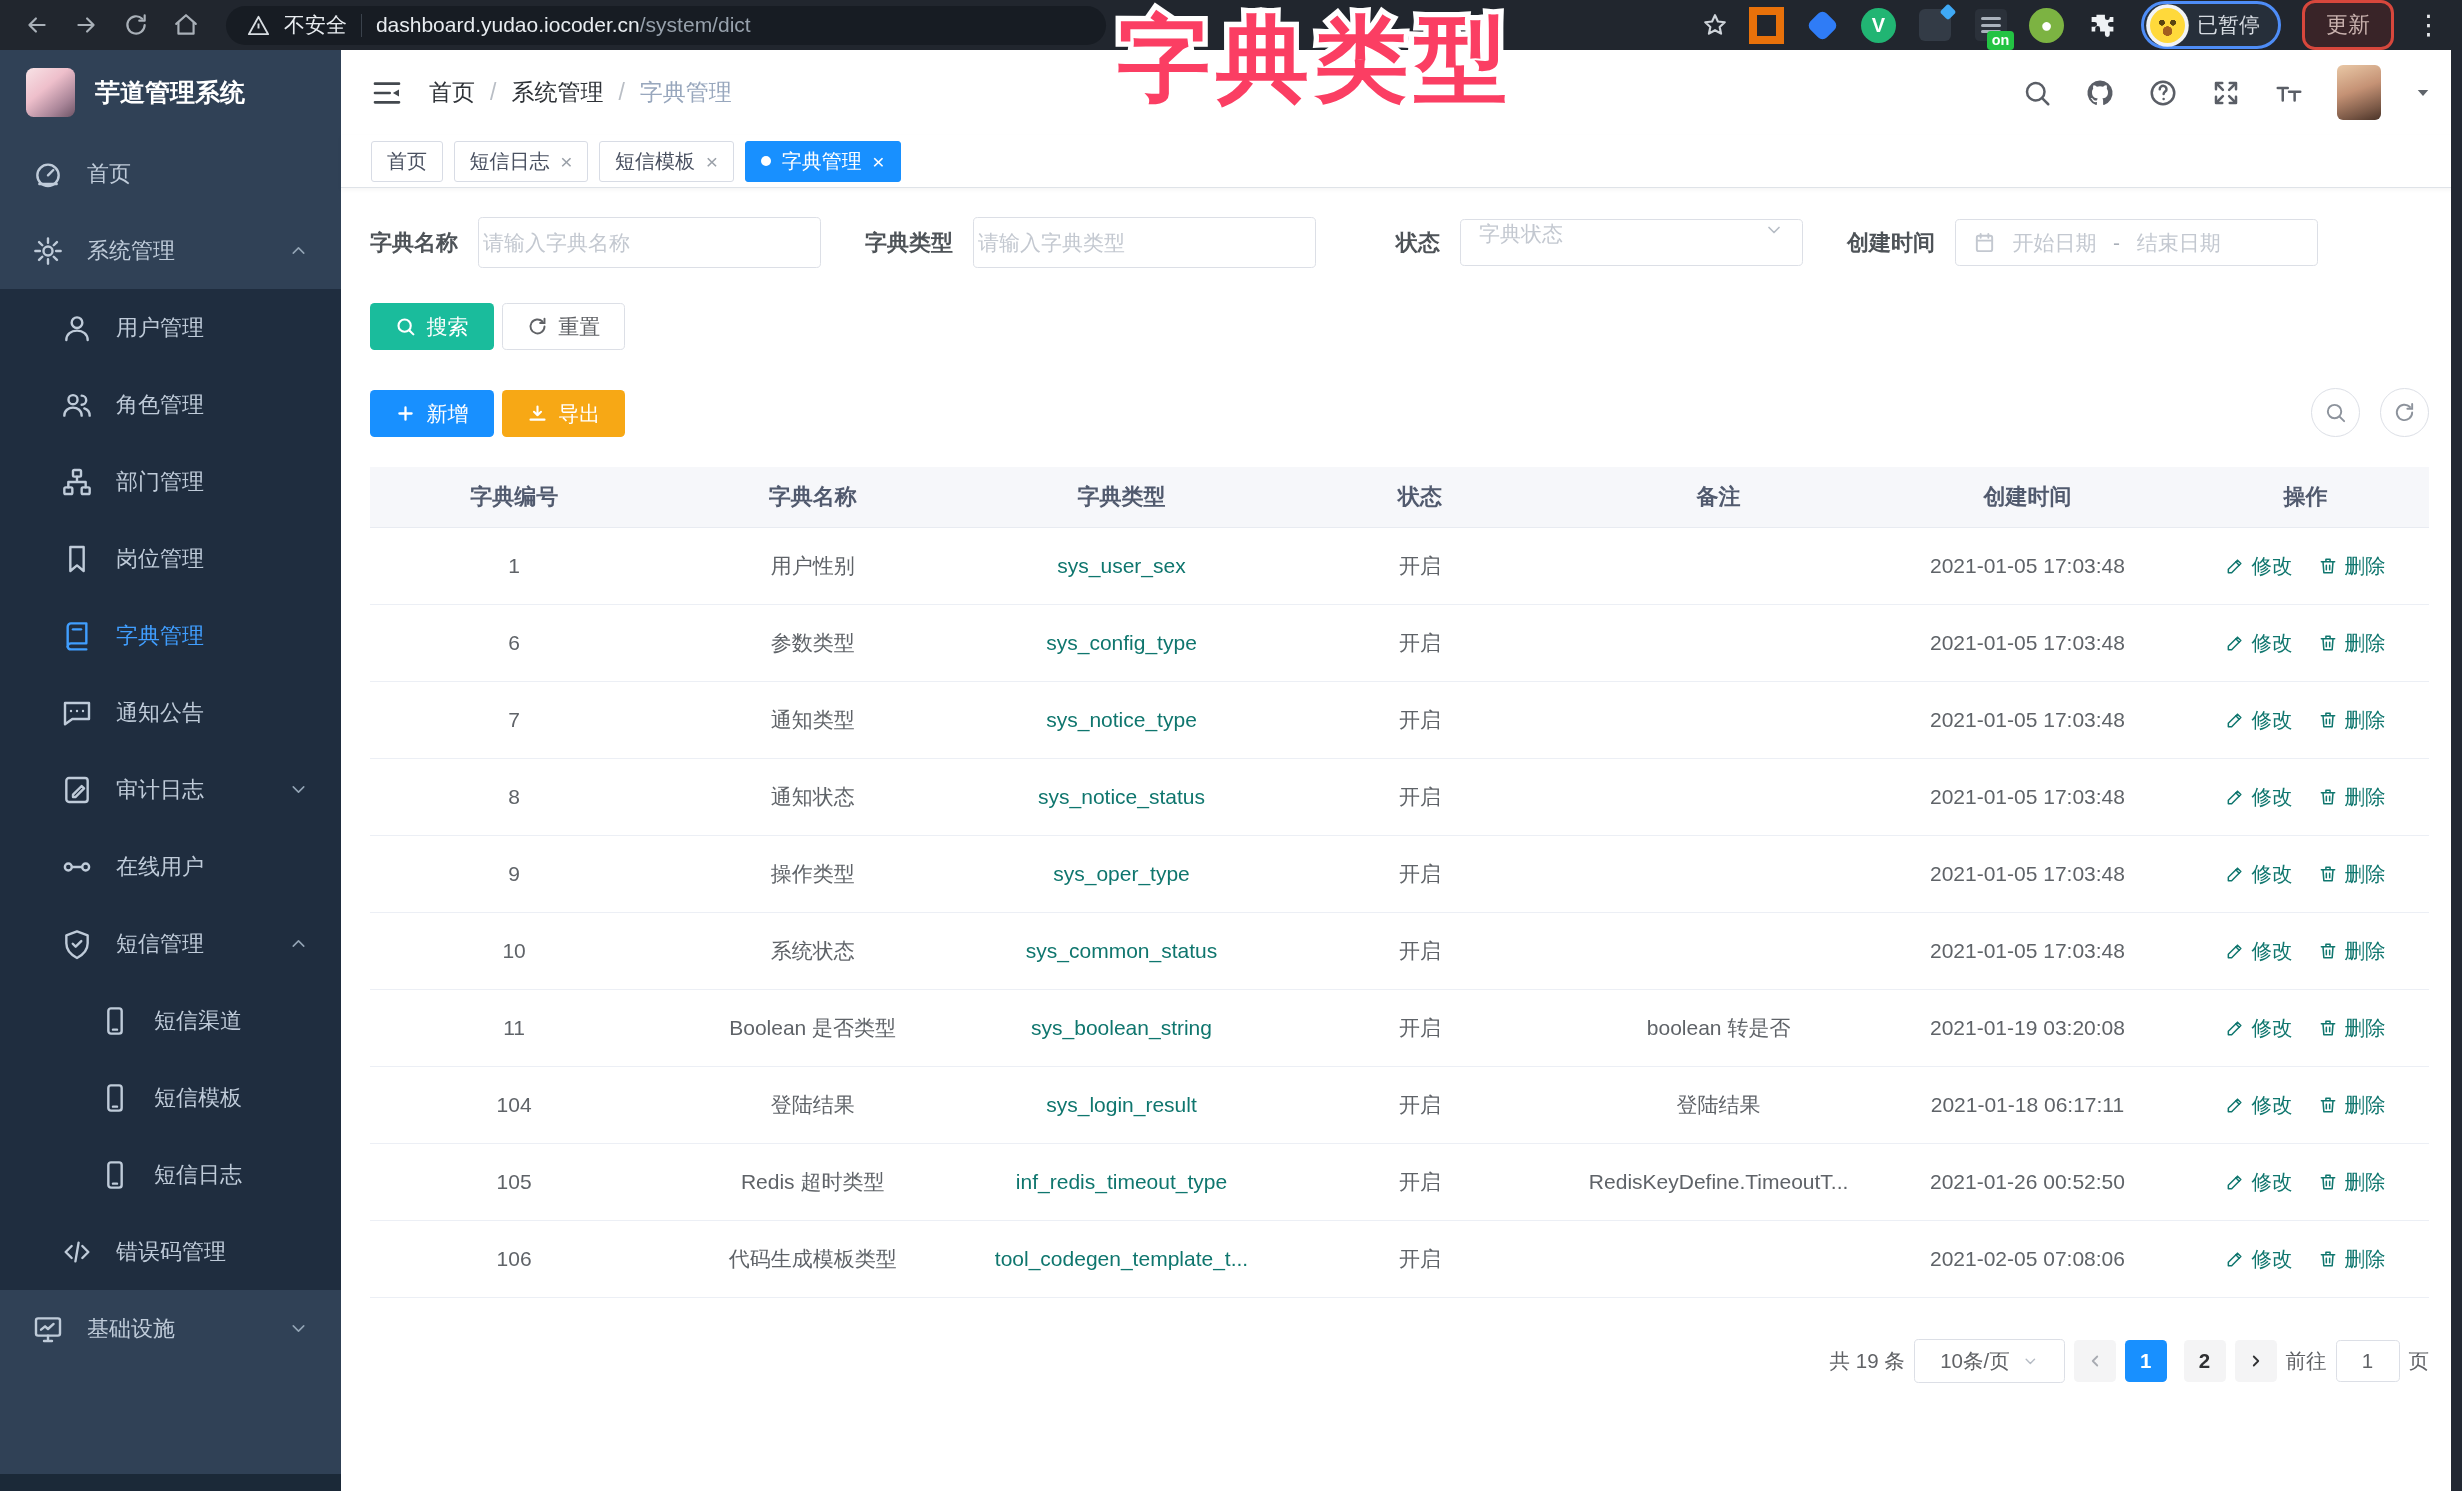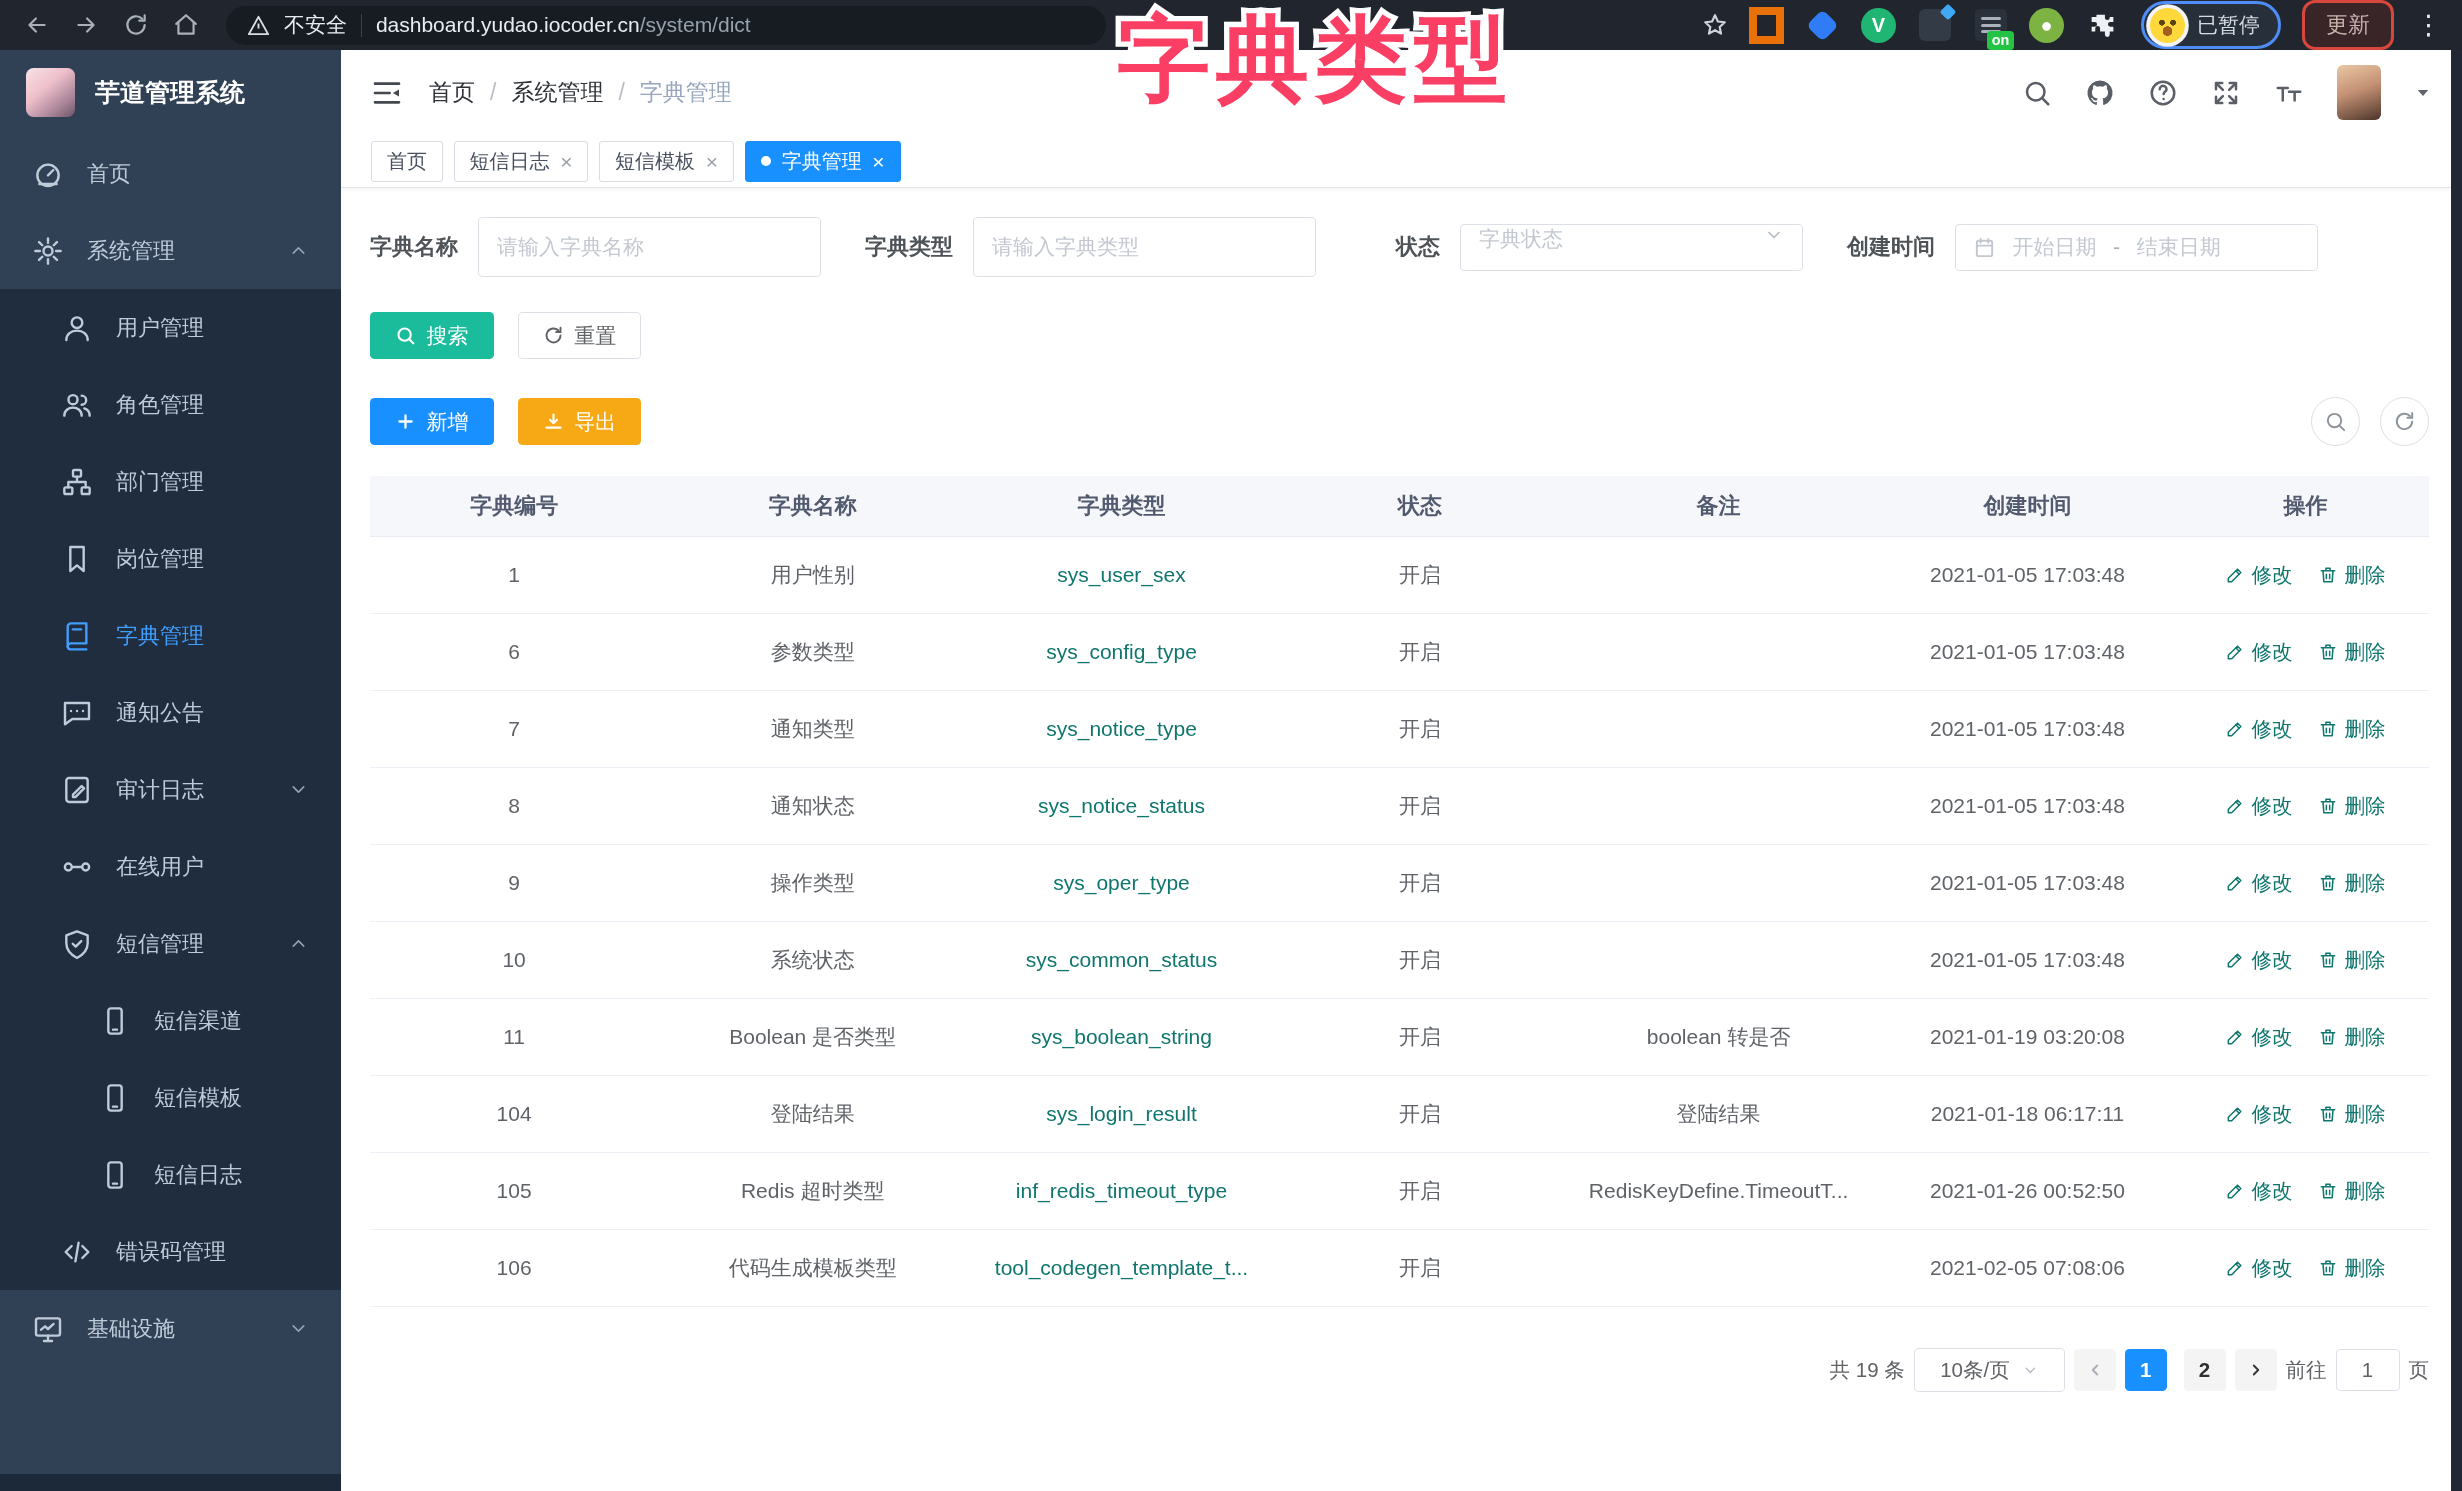--- a/index.html
+++ b/index.html
@@ -97,35 +97,35 @@
   .tag.active{background:#1890ff;border-color:#1890ff;color:#fff;}
   .tag.active .tag-close{color:#fff;}
   .tag-dot{width:10.6px;height:10.6px;border-radius:50%;background:#fff;}
 
   .content{flex:1;padding:29px 33px 0 29px;box-sizing:border-box;display:flex;flex-direction:column;}
 
   
   .filters{display:flex;align-items:center;flex-wrap:nowrap;}
   .f-group{display:flex;align-items:center;gap:20px;margin-right:44px;}
   .f-label{font-size:22px;font-weight:700;color:#4e5358;white-space:nowrap;}
-  .f-input{width:343px;height:60px;border:0.8px solid #dcdfe6;border-radius:4.6px;padding:0 18px;box-sizing:border-box;
+  .f-input{width:343px;height:51px;border:0.8px solid #dcdfe6;border-radius:4.6px;padding:0 4px;box-sizing:border-box;
            font-size:21px;color:#606266;outline:none;font-family:inherit;background:#fff;}
   .f-input::placeholder{color:#c3c8d0;}
   .f-select{width:343px;height:47px;border:0.8px solid #dcdfe6;border-radius:4.6px;display:flex;align-items:flex-start;
             padding:0 18px;box-sizing:border-box;font-size:21px;color:#c3c8d0;background:#fff;cursor:pointer;}
   .f-select .chev{margin-left:auto;color:#b6bcc5;display:flex;}
   .f-select .chev svg{width:20px;height:20px;}
   .f-date{width:363px;height:47px;border:0.8px solid #dcdfe6;border-radius:4.6px;display:flex;align-items:center;
           gap:16.7px;padding:0 16.7px;box-sizing:border-box;font-size:21px;color:#c3c8d0;background:#fff;cursor:pointer;}
   .f-date .cal{display:flex;color:#c3c8d0;}
   .f-date .cal svg{width:23px;height:23px;}
   .f-date .dsep{color:#a9afb8;}
 
   
-  .btn-row{display:flex;align-items:center;margin-top:35px;gap:24px;}
+  .btn-row{display:flex;align-items:flex-end;margin-top:35px;gap:8px;}
   .btn{height:47px;display:flex;align-items:center;gap:10.6px;padding:0 24px;border-radius:4.6px;font-size:21px;
        cursor:pointer;box-sizing:border-box;border:0.8px solid transparent;white-space:nowrap;}
   .btn svg{width:21px;height:21px;}
   .btn-search{background:#1abc9c;color:#fff;}
   .btn-reset{background:#fff;color:#606266;border-color:#dcdfe6;}
   .btn-add{background:#1890ff;color:#fff;}
   .btn-export{background:#f7a815;color:#fff;}
   .toolbar-right{margin-left:auto;display:flex;align-items:center;gap:20px;}
   .circle-btn{width:49px;height:49px;border-radius:50%;border:0.8px solid #dcdfe6;background:#fff;display:flex;
               align-items:center;justify-content:center;color:#8d939c;cursor:pointer;box-sizing:border-box;}

